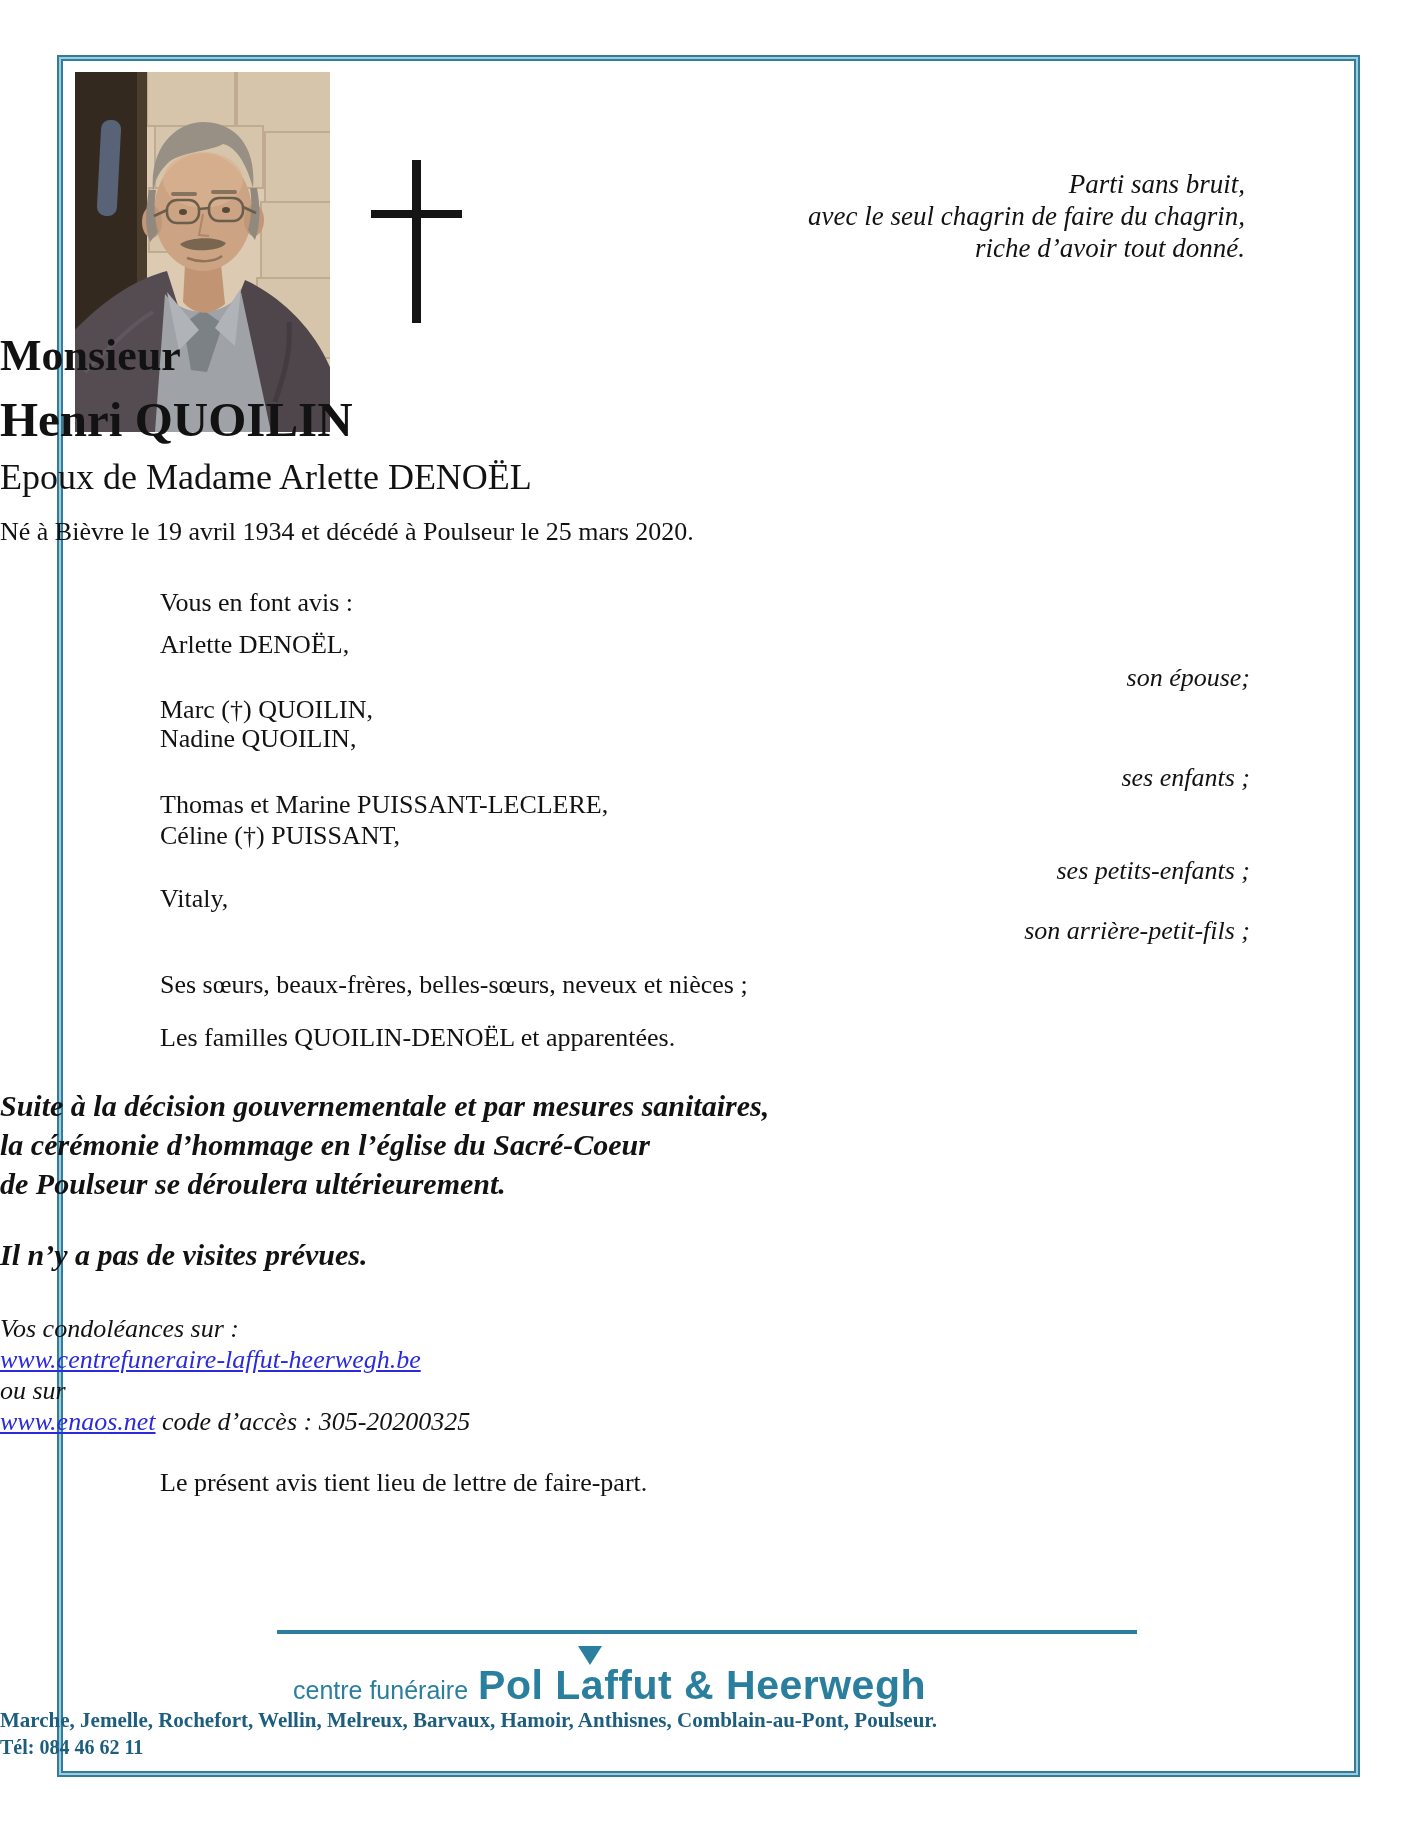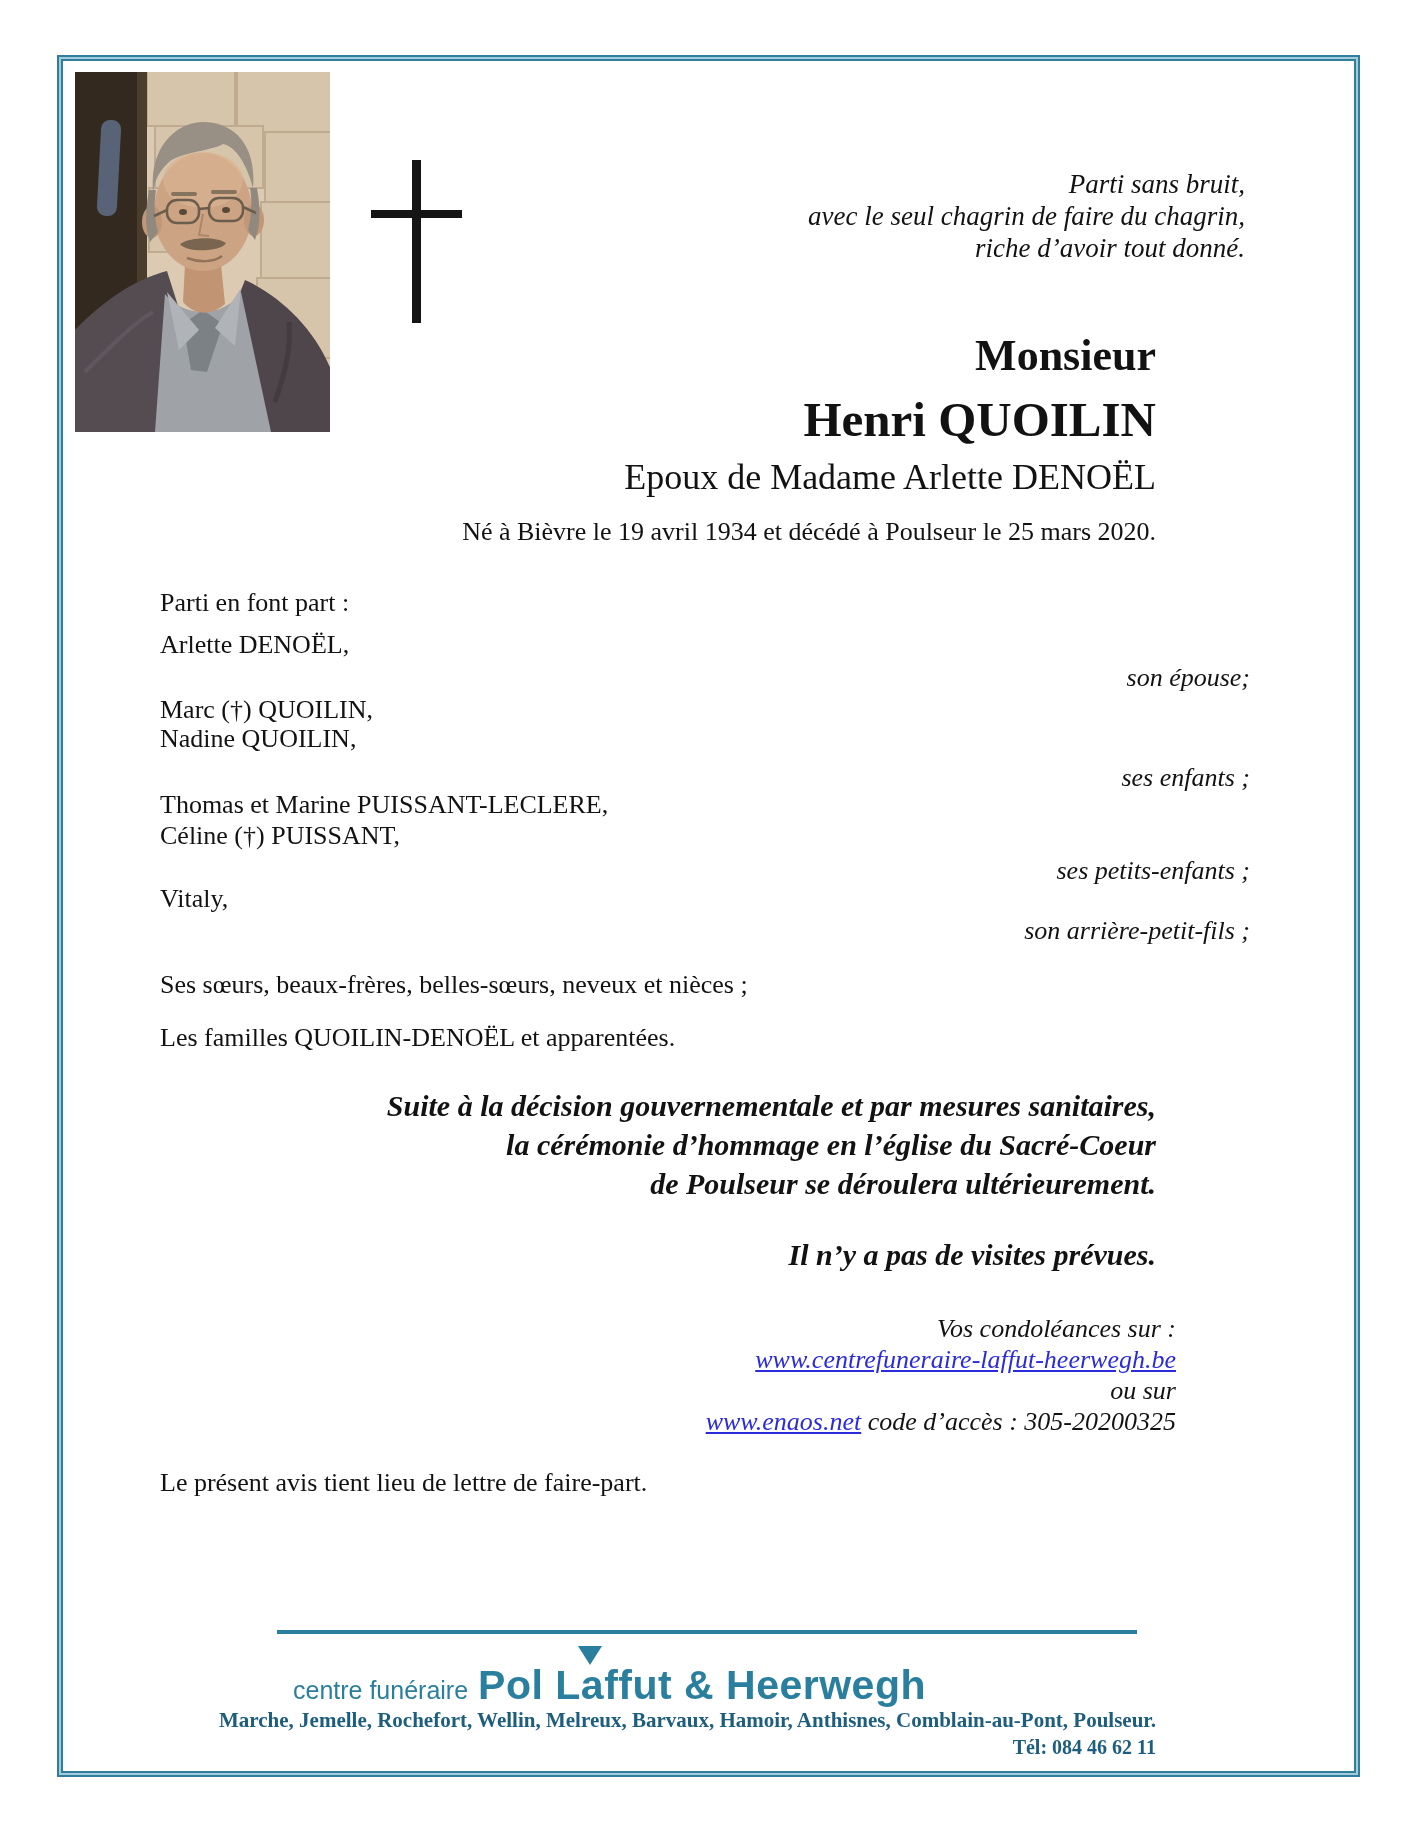--- a/index.html
+++ b/index.html
@@ -7,21 +7,21 @@
     position:relative;width:1416px;height:1833px;background:#ffffff;
     font-family:"Liberation Serif", serif;color:#121212;overflow:hidden;
   }
   
   .frame{position:absolute;left:57px;top:55px;width:1303px;height:1722px;
     border:2px solid #2f7e9d;box-sizing:border-box;}
   .frame .ring-light{position:absolute;inset:0;border:2px solid #a3cbdc;}
   .frame .ring-inner{position:absolute;inset:2px;border:2px solid #2f7e9d;}
 
   .abs{position:absolute;}
-  .center{left:7px;width:1149px;text-align:right;}
+  .center{left:0;width:1149px;text-align:left;}
 
   
   .photo{left:75px;top:72px;width:255px;height:360px;}
   .photo svg{display:block;width:100%;height:100%;}
 
   
   .cross-v{left:412px;top:160px;width:9px;height:163px;background:#151515;}
   .cross-h{left:371px;top:210px;width:91px;height:8px;background:#151515;}
 
   .quote{top:168px;right:171px;text-align:right;font-style:italic;
@@ -31,21 +31,21 @@
   .title-name{top:395px;font-weight:bold;font-size:49px;line-height:1;}
   .spouse-line{top:459px;font-size:36px;line-height:1;}
   .birth-death{top:519px;font-size:26px;line-height:1;}
 
   .body-line{left:160px;font-size:26px;line-height:30px;}
   .relation{right:166px;text-align:left;font-style:italic;font-size:26px;line-height:30px;}
 
   .ceremony{top:1086px;font-weight:bold;font-style:italic;font-size:30px;line-height:39px;}
   .visits{top:1240px;font-weight:bold;font-style:italic;font-size:30px;line-height:1;}
 
-  .condolences{top:1313px;font-style:italic;font-size:26px;line-height:31px;margin-left:20px;}
+  .condolences{top:1313px;font-style:italic;font-size:26px;line-height:31px;}
   .condolences a{color:#2b2bdd;text-decoration:underline;}
 
   .notice{top:1468px;}
 
   .footer-rule{left:277px;top:1630px;width:860px;height:4px;background:#2b7f9e;}
   .footer-triangle{left:578px;top:1646px;width:0;height:0;
     border-left:12px solid transparent;border-right:12px solid transparent;
     border-top:19px solid #2b7f9e;}
   .brand-row{top:1662px;left:0;width:1219px;display:flex;justify-content:center;
     align-items:baseline;gap:10px;font-family:"Liberation Sans", sans-serif;color:#2b7f9e;}
@@ -129,21 +129,21 @@
     <div>Parti sans bruit,</div>
     <div>avec le seul chagrin de faire du chagrin,</div>
     <div>riche d’avoir tout donné.</div>
   </div>
 
   <div class="abs center title-prefix">Monsieur</div>
   <div class="abs center title-name">Henri QUOILIN</div>
   <div class="abs center spouse-line">Epoux de Madame Arlette DENOËL</div>
   <div class="abs center birth-death">Né à Bièvre le 19 avril 1934 et décédé à Poulseur le 25 mars 2020.</div>
 
-  <div class="abs body-line" style="top:588px">Parti en font part :</div>
+  <div class="abs body-line" style="top:588px">Vous en font avis :</div>
 
   <div class="abs body-line" style="top:630px">Arlette DENOËL,</div>
   <div class="abs relation" style="top:663px">son épouse;</div>
 
   <div class="abs body-line" style="top:695px">Marc (†) QUOILIN,</div>
   <div class="abs body-line" style="top:724px">Nadine QUOILIN,</div>
   <div class="abs relation" style="top:763px">ses enfants ;</div>
 
   <div class="abs body-line" style="top:790px">Thomas et Marine PUISSANT-LECLERE,</div>
   <div class="abs body-line" style="top:821px">Céline (†) PUISSANT,</div>

